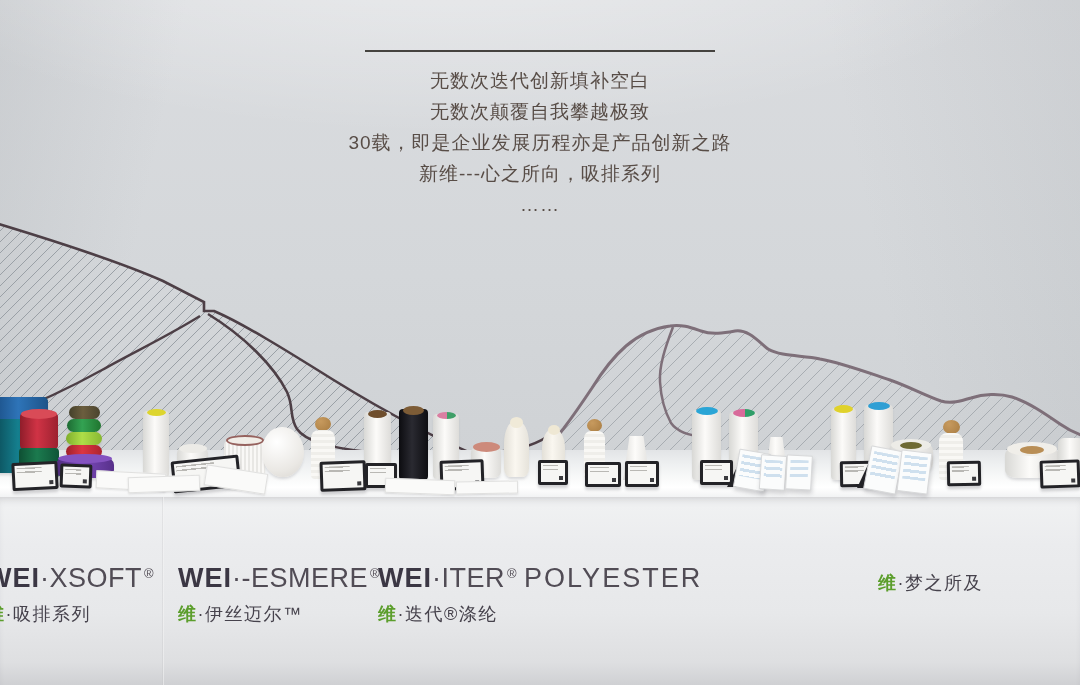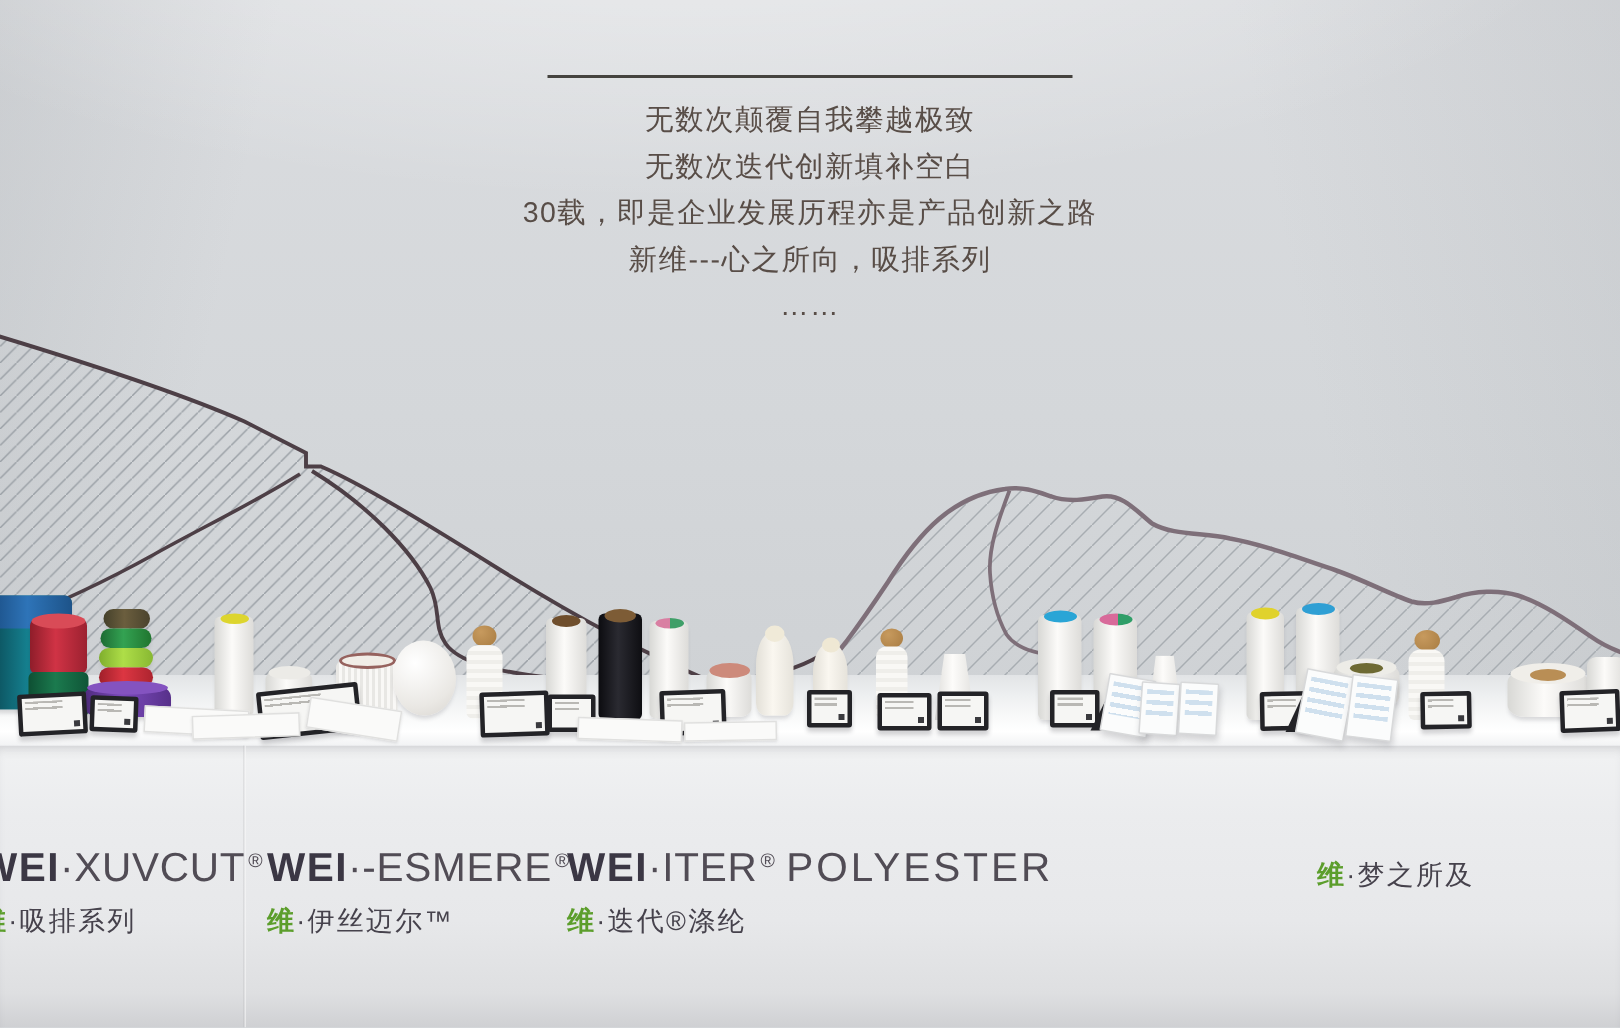--- a/index.html
+++ b/index.html
@@ -109,22 +109,22 @@
        C 842 363 866 372 890 380 C 910 387 926 396 941 401
        C 951 404 961 401 971 398 C 983 394 999 393 1012 397
        C 1028 402 1044 413 1060 424 C 1070 431 1080 435 1088 437"></path>
   <path fill="none" stroke="#7e6f79" stroke-width="2.5" d="M 673 327 C 665 348 659 366 660 382 C 661 398 665 412 671 423
        C 678 433 692 436 705 437"></path>
 </svg>
 
 <div class="head">
   <div class="rule"></div>
   <div class="tagline">
+    <div>无数次迭代创新填补空白</div>
     <div>无数次颠覆自我攀越极致</div>
-    <div>无数次迭代创新填补空白</div>
     <div>30载，即是企业发展历程亦是产品创新之路</div>
     <div>新维---心之所向，吸排系列</div>
     <div>……</div>
   </div>
 </div>
 
 <div class="shelf"></div>
 
 <div class="it" style="left:-6px;top:397px;width:54px;height:76px;border-radius:5px;
      background:linear-gradient(90deg,#0b4c58,#15808f 45%,#0d5662);">
@@ -247,21 +247,21 @@
 <div class="flat" style="left:128px;top:476px;width:70px;height:14px;transform:rotate(-2deg);"></div>
 <div class="flat" style="left:205px;top:469px;width:60px;height:19px;transform:rotate(9deg);"></div>
 <div class="flat" style="left:385px;top:479px;width:68px;height:13px;transform:rotate(2deg);"></div>
 <div class="flat" style="left:456px;top:481px;width:60px;height:11px;transform:rotate(-1deg);"></div>
 
 <div class="panel">
   <div class="seam" style="left:162px;"></div>
 
   <div class="product" style="left:-14px;">
     <div class="en">
-      <span class="b">WEI</span><span>·XUVCUT</span><span class="mk">®</span>
+      <span class="b">WEI</span><span>·XSOFT</span><span class="mk">®</span>
     </div>
     <div class="cn">
       <span class="g">维</span><span>·吸排系列</span>
     </div>
   </div>
 
   <div class="product" style="left:378px;">
     <div class="en">
       <span class="b">WEI</span><span>·ITER</span><span class="mk">®</span><span class="tl">POLYESTER</span>
     </div>

